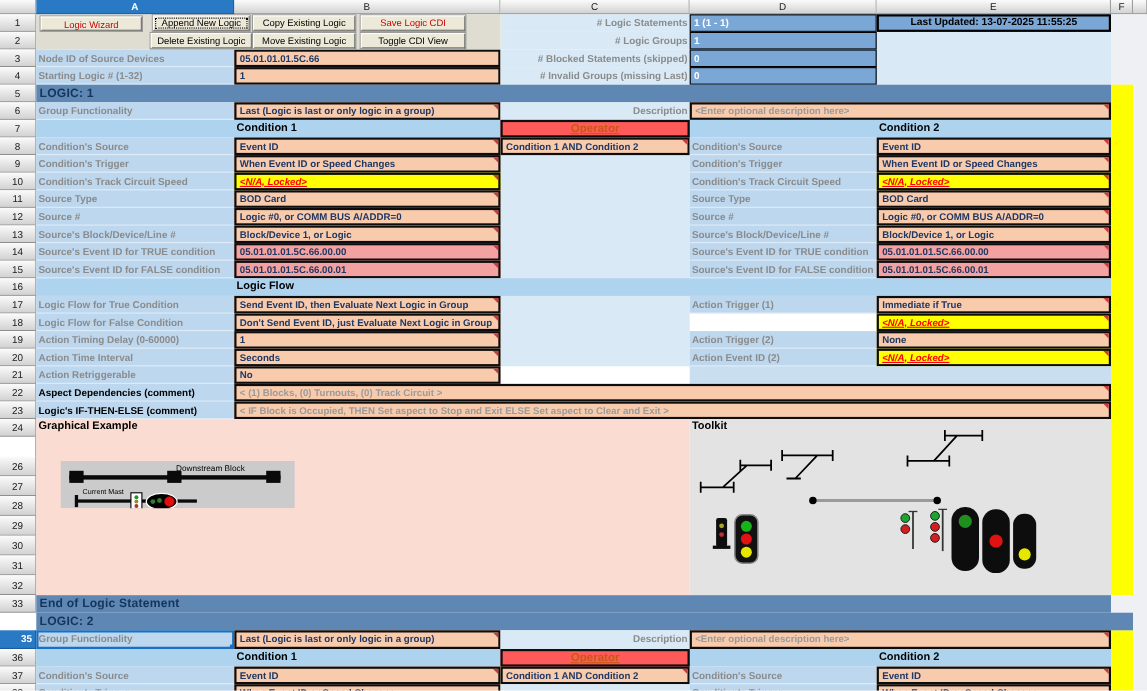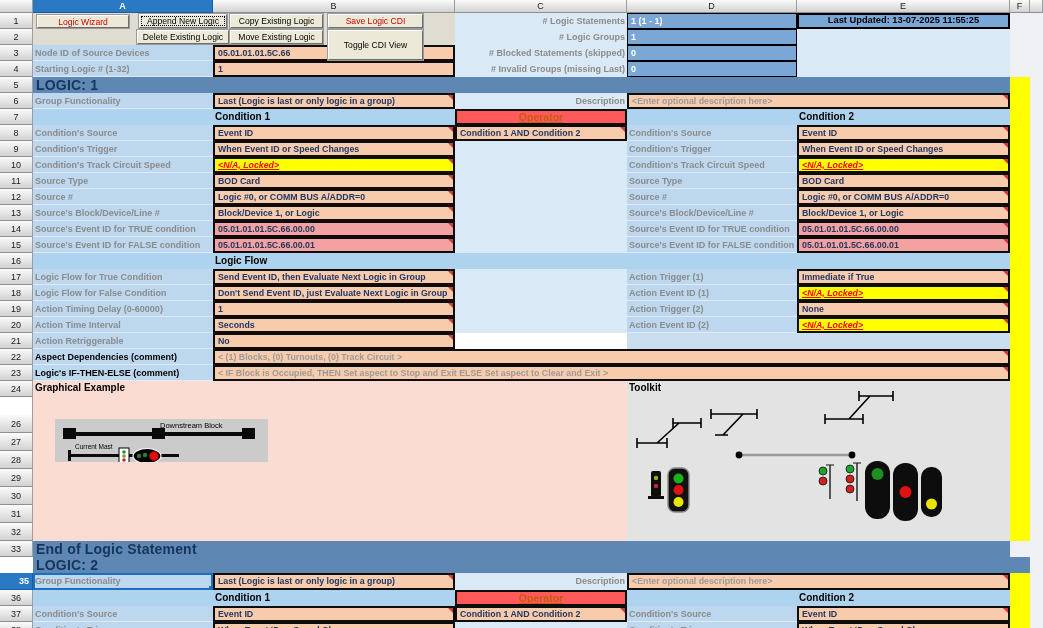--- a/index.html
+++ b/index.html
@@ -19,21 +19,21 @@
   .fillerD{background:#c9deef}
   .val{background:#f8cbad;border:2px solid #0d0d0d;color:#1f3864;font-weight:bold;padding:0 3px;font-size:8.8px}
   .val.yellow{background:#ffff00;color:#ff0000;font-style:italic;text-decoration:underline}
   .val.pink{background:#f4a1a1}
   .val.graytext{color:#9b9b9b}
   .counter{background:#7ba7d7;border:1px solid #000;color:#fff;font-weight:bold;padding:0 3px}
   .updated{background:#7ba7d7;border:2px solid #000;color:#000;font-weight:bold;justify-content:center;font-size:9.3px}
   .bandblue{background:#aed3ee}
   .bandtitle{font-weight:bold;color:#000;font-size:10px;padding:0 2px;z-index:2;background:transparent}
   .center{justify-content:center}
-  .logicband{background:#5e87b3;color:#15355c;font-weight:bold;font-size:14px;padding:0 3px;letter-spacing:.2px}
+  .logicband{background:#5e87b3;color:#15355c;font-weight:bold;font-size:11px;padding:0 3px;letter-spacing:.2px}
   .operator{background:#ff5a5a;border:2px solid #0d0d0d;color:#c55a11;font-weight:bold;font-size:10.5px;justify-content:center;text-decoration:underline;z-index:2}
   .note::after{content:"";position:absolute;top:0;right:0;border-left:5px solid transparent;border-top:5px solid #cf3b3b}
   .selected{box-shadow:inset 0 0 0 2px #1b6fc0}
   .selected::before{content:"";position:absolute;right:0;bottom:0;width:4px;height:4px;background:#1b6fc0}
   .btnarea{position:relative;background:#dfddd2;z-index:3}
   .xlbtn{position:absolute;display:flex;align-items:center;justify-content:center;background:#ece9d8;
     border:1px solid;border-color:#fdfdfd #6e6e6e #6e6e6e #fdfdfd;box-shadow:0 0 0 1px #9a9a9a;
     font-size:8.6px;color:#000;cursor:pointer;font-family:inherit;white-space:nowrap}
   .xlbtn.red{color:#cc0000}
   .xlbtn.focused{outline:1px dotted #000;outline-offset:-3px}
@@ -66,21 +66,21 @@
   <div class="cell yellowstrip" style="grid-area:36/7/40/8"></div>
   <div class="cell filler" style="grid-area:10/4/22/5"></div>
 
   <div class="btnarea" style="grid-area:2/2/4/4">
     <button class="xlbtn red" style="left:4px;top:2px;width:92px;height:13px">Logic Wizard</button>
     <button class="xlbtn focused" style="left:106px;top:1px;width:88px;height:14px">Append New Logic</button>
     <button class="xlbtn" style="left:197px;top:1px;width:93px;height:14px">Copy Existing Logic</button>
     <button class="xlbtn red" style="left:295px;top:1px;width:95px;height:14px">Save Logic CDI</button>
     <button class="xlbtn" style="left:104px;top:17px;width:92px;height:14px">Delete Existing Logic</button>
     <button class="xlbtn" style="left:197px;top:17px;width:93px;height:14px">Move Existing Logic</button>
-    <button class="xlbtn" style="left:295px;top:17px;width:95px;height:30px">Toggle CDI View</button>
+    <button class="xlbtn" style="left:295px;top:17px;width:95px;height:14px">Toggle CDI View</button>
   </div>
   <div class="cell rightlab" style="grid-area:2/4/3/5"># Logic Statements</div>
   <div class="cell counter" style="grid-area:2/5/3/6">1 (1 - 1)</div>
   <div class="cell updated" style="grid-area:2/6/3/7">Last Updated: 13-07-2025 11:55:25</div>
   <div class="cell rightlab" style="grid-area:3/4/4/5"># Logic Groups</div>
   <div class="cell counter" style="grid-area:3/5/4/6">1</div>
 
   <div class="cell lab" style="grid-area:4/2/5/3">Node ID of Source Devices</div>
   <div class="cell val" style="grid-area:4/3/5/4">05.01.01.01.5C.66</div>
   <div class="cell rightlab" style="grid-area:4/4/5/5"># Blocked Statements (skipped)</div>
@@ -146,21 +146,20 @@
   <div class="cell bandblue" style="grid-area:17/2/18/7"></div>
   <div class="cell bandtitle" style="grid-area:17/3/18/4">Logic Flow</div>
 
   <div class="cell lab" style="grid-area:18/2/19/3">Logic Flow for True Condition</div>
   <div class="cell val note" style="grid-area:18/3/19/4">Send Event ID, then Evaluate Next Logic in Group</div>
   <div class="cell lab" style="grid-area:18/5/19/6">Action Trigger (1)</div>
   <div class="cell val note" style="grid-area:18/6/19/7">Immediate if True</div>
 
   <div class="cell val note" style="grid-area:19/3/20/4">Don't Send Event ID, just Evaluate Next Logic in Group</div>
   <div class="cell lab" style="grid-area:19/2/20/3">Logic Flow for False  Condition</div>
-  <div class="cell lab" style="grid-area:19/5/20/6">Action Event ID (1)</div>
   <div class="cell val yellow note" style="grid-area:19/6/20/7">&lt;N/A, Locked&gt;</div>
 
   <div class="cell lab" style="grid-area:20/2/21/3">Action Timing Delay (0-60000)</div>
   <div class="cell val note" style="grid-area:20/3/21/4">1</div>
   <div class="cell lab" style="grid-area:20/5/21/6">Action Trigger (2)</div>
   <div class="cell val note" style="grid-area:20/6/21/7">None</div>
 
   <div class="cell lab" style="grid-area:21/2/22/3">Action Time Interval</div>
   <div class="cell val note" style="grid-area:21/3/22/4">Seconds</div>
   <div class="cell lab" style="grid-area:21/5/22/6">Action Event ID (2)</div>

